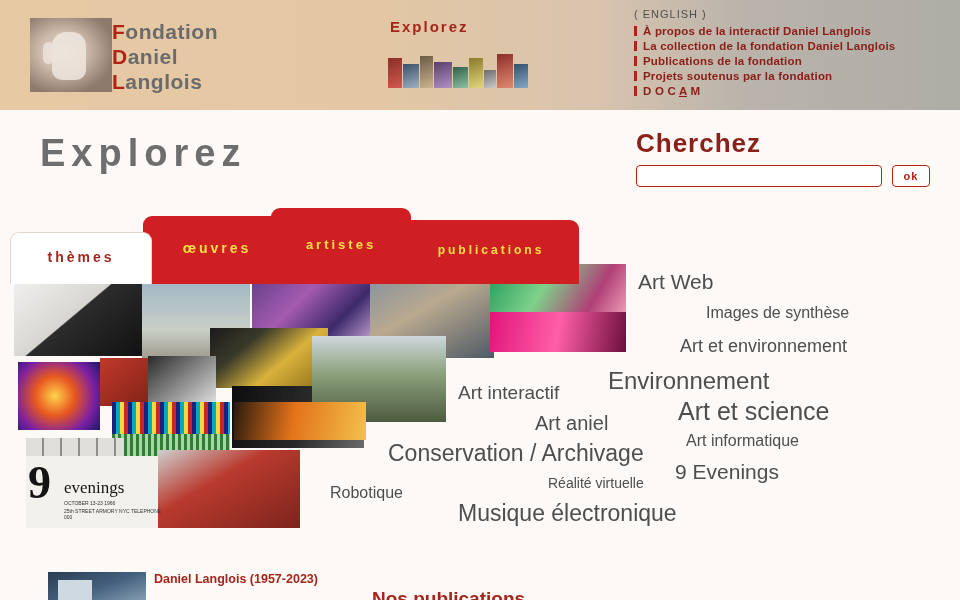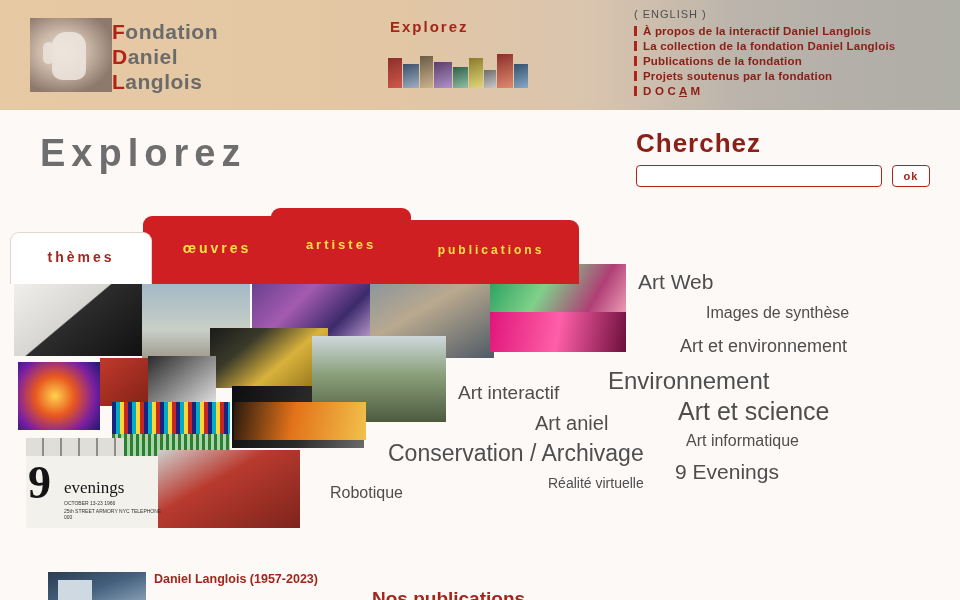--- a/index.html
+++ b/index.html
@@ -272,20 +272,21 @@
   <span class="kw" style="left:360px;top:74px;font-size:18px;">Art et environnement</span>
   <span class="kw" style="left:288px;top:105px;font-size:24px;">Environnement</span>
   <span class="kw" style="left:138px;top:120px;font-size:19px;">Art interactif</span>
   <span class="kw" style="left:358px;top:135px;font-size:25px;">Art et science</span>
   <span class="kw" style="left:215px;top:150px;font-size:20px;">Art aniel</span>
   <span class="kw" style="left:366px;top:170px;font-size:16px;">Art informatique</span>
   <span class="kw" style="left:68px;top:178px;font-size:23px;">Conservation / Archivage</span>
   <span class="kw" style="left:355px;top:198px;font-size:21px;">9 Evenings</span>
   <span class="kw" style="left:228px;top:213px;font-size:14px;">Réalité virtuelle</span>
   <span class="kw" style="left:10px;top:222px;font-size:16px;">Robotique</span>
+  <span class="kw" style="left:138px;top:238px;font-size:23px;">Musique électronique</span>
 </div>
 
 <div id="bottom">
   <div id="bottom-thumb">
       <div class="sq"></div>
     </div>
   <div id="news-title">Daniel Langlois (1957-2023)</div>
 
   <div id="pub-title">Nos publications</div>
 </div>

